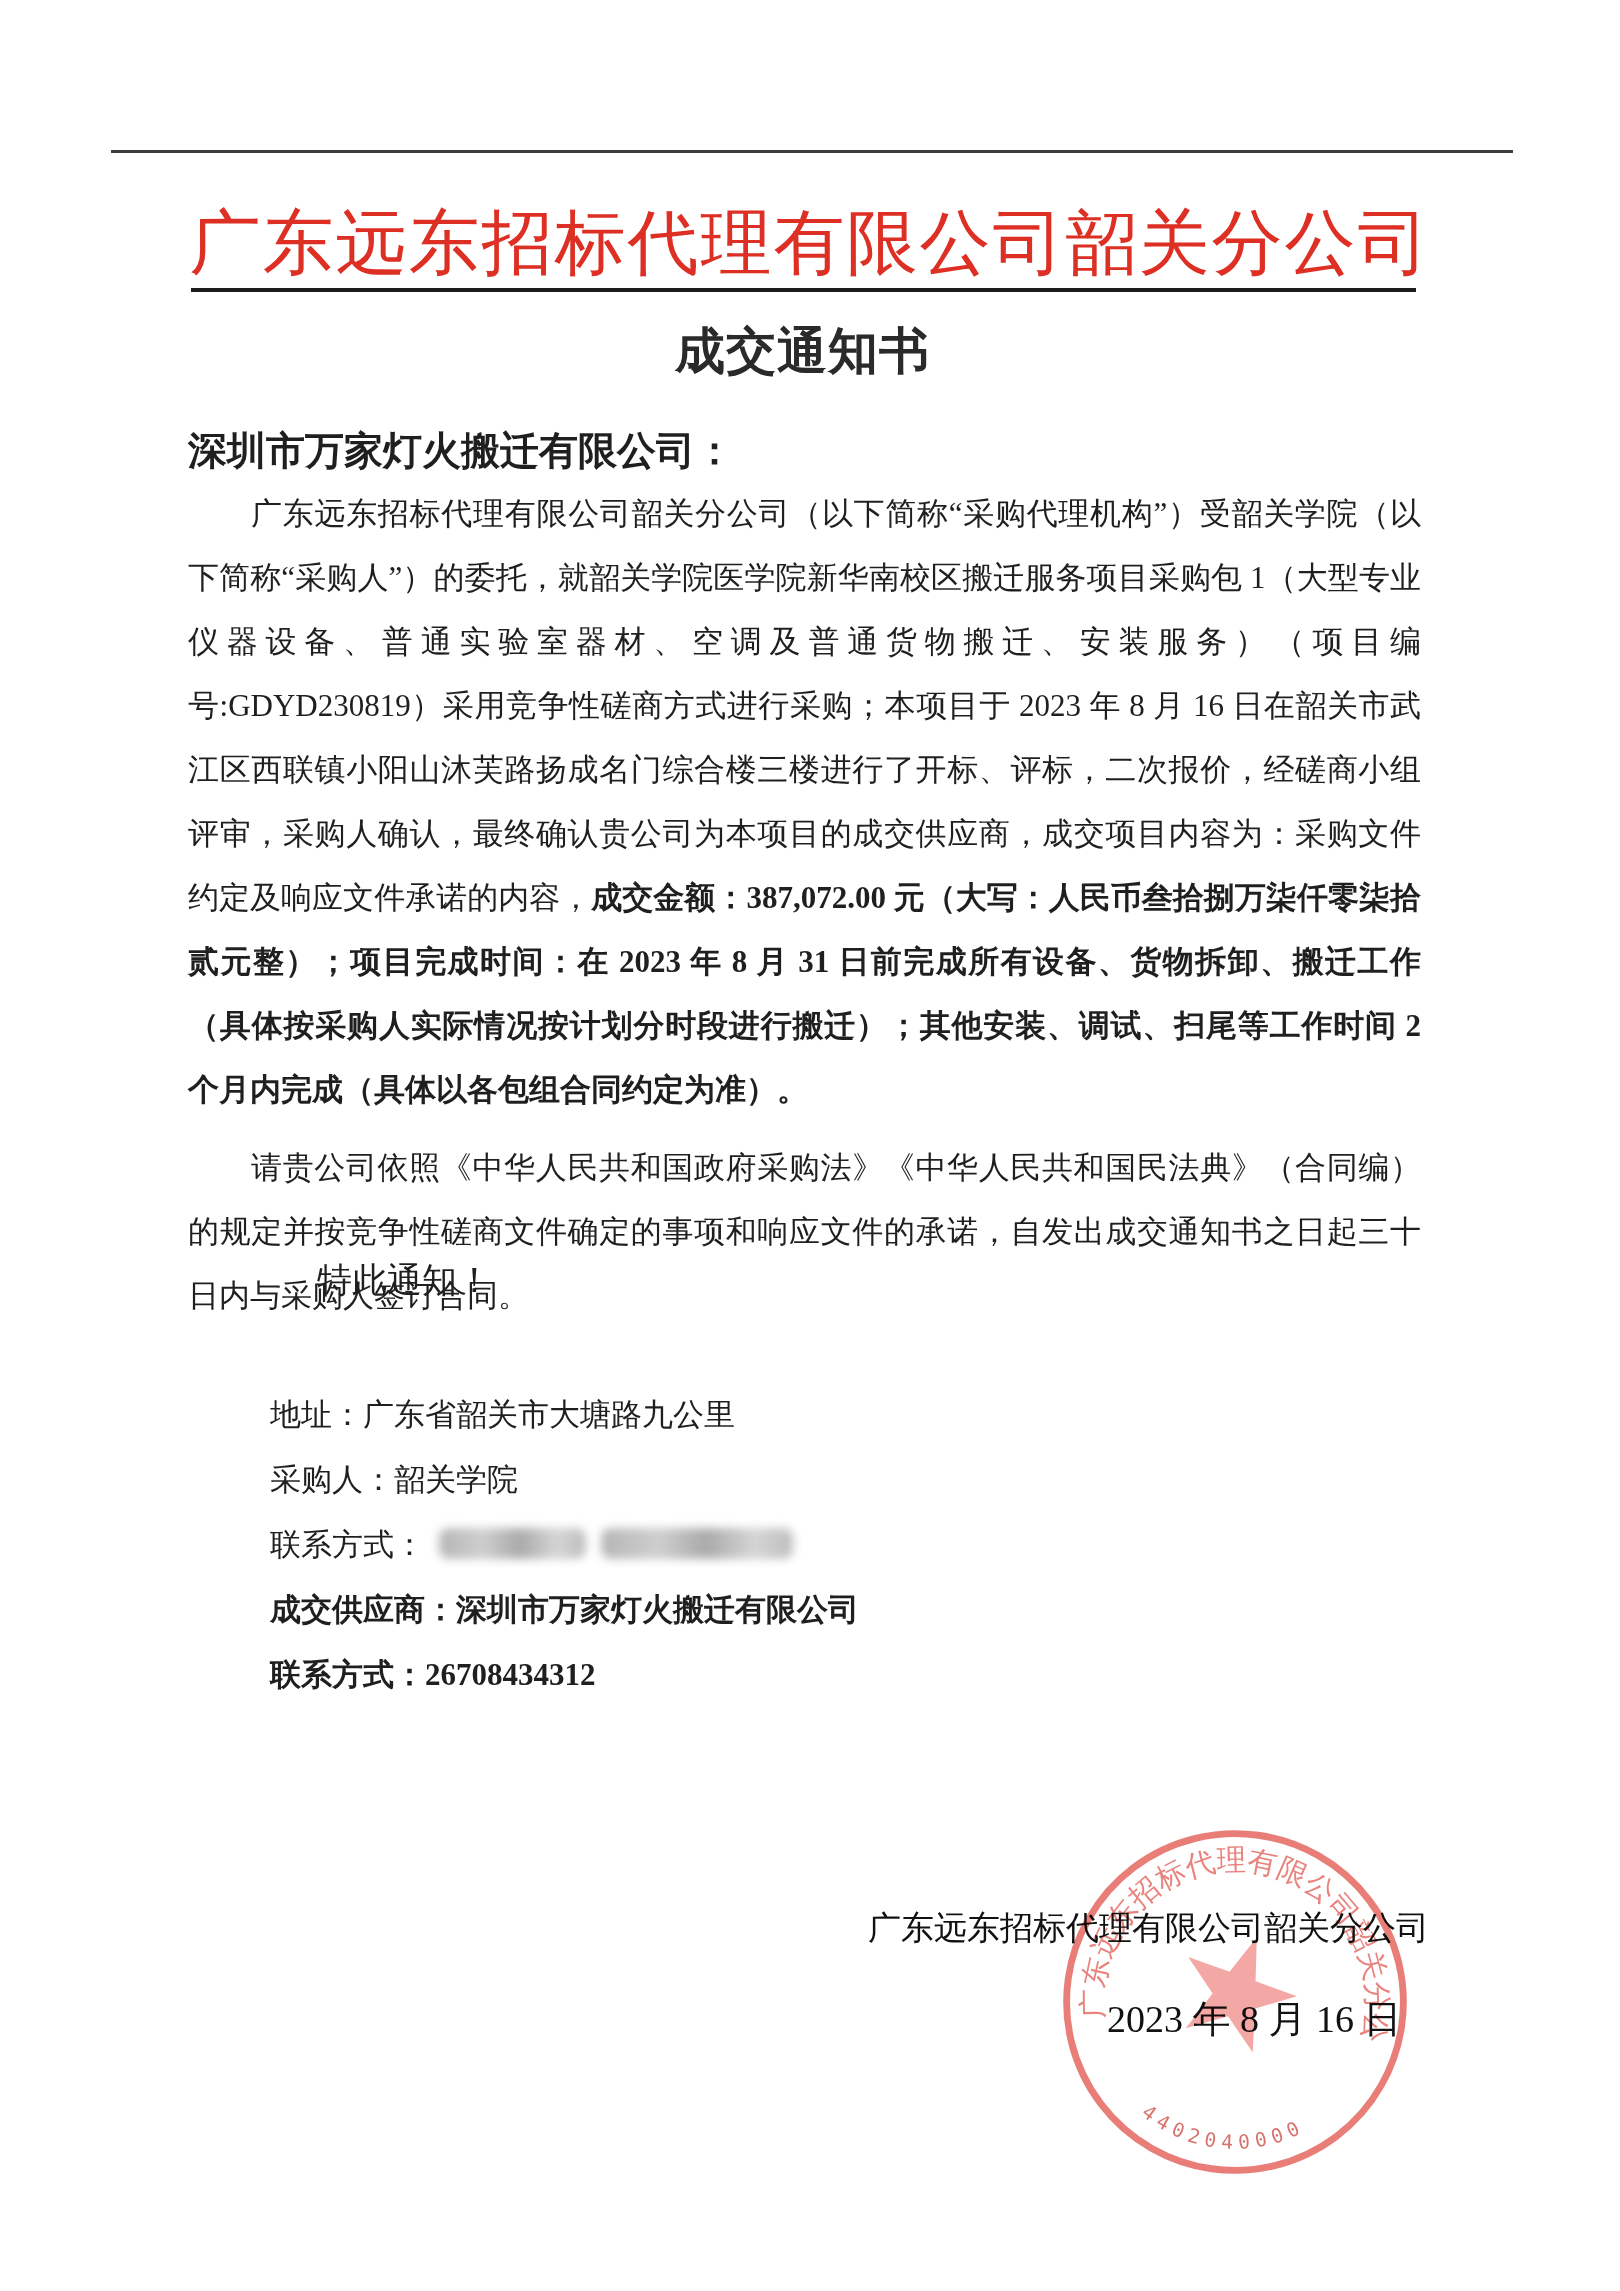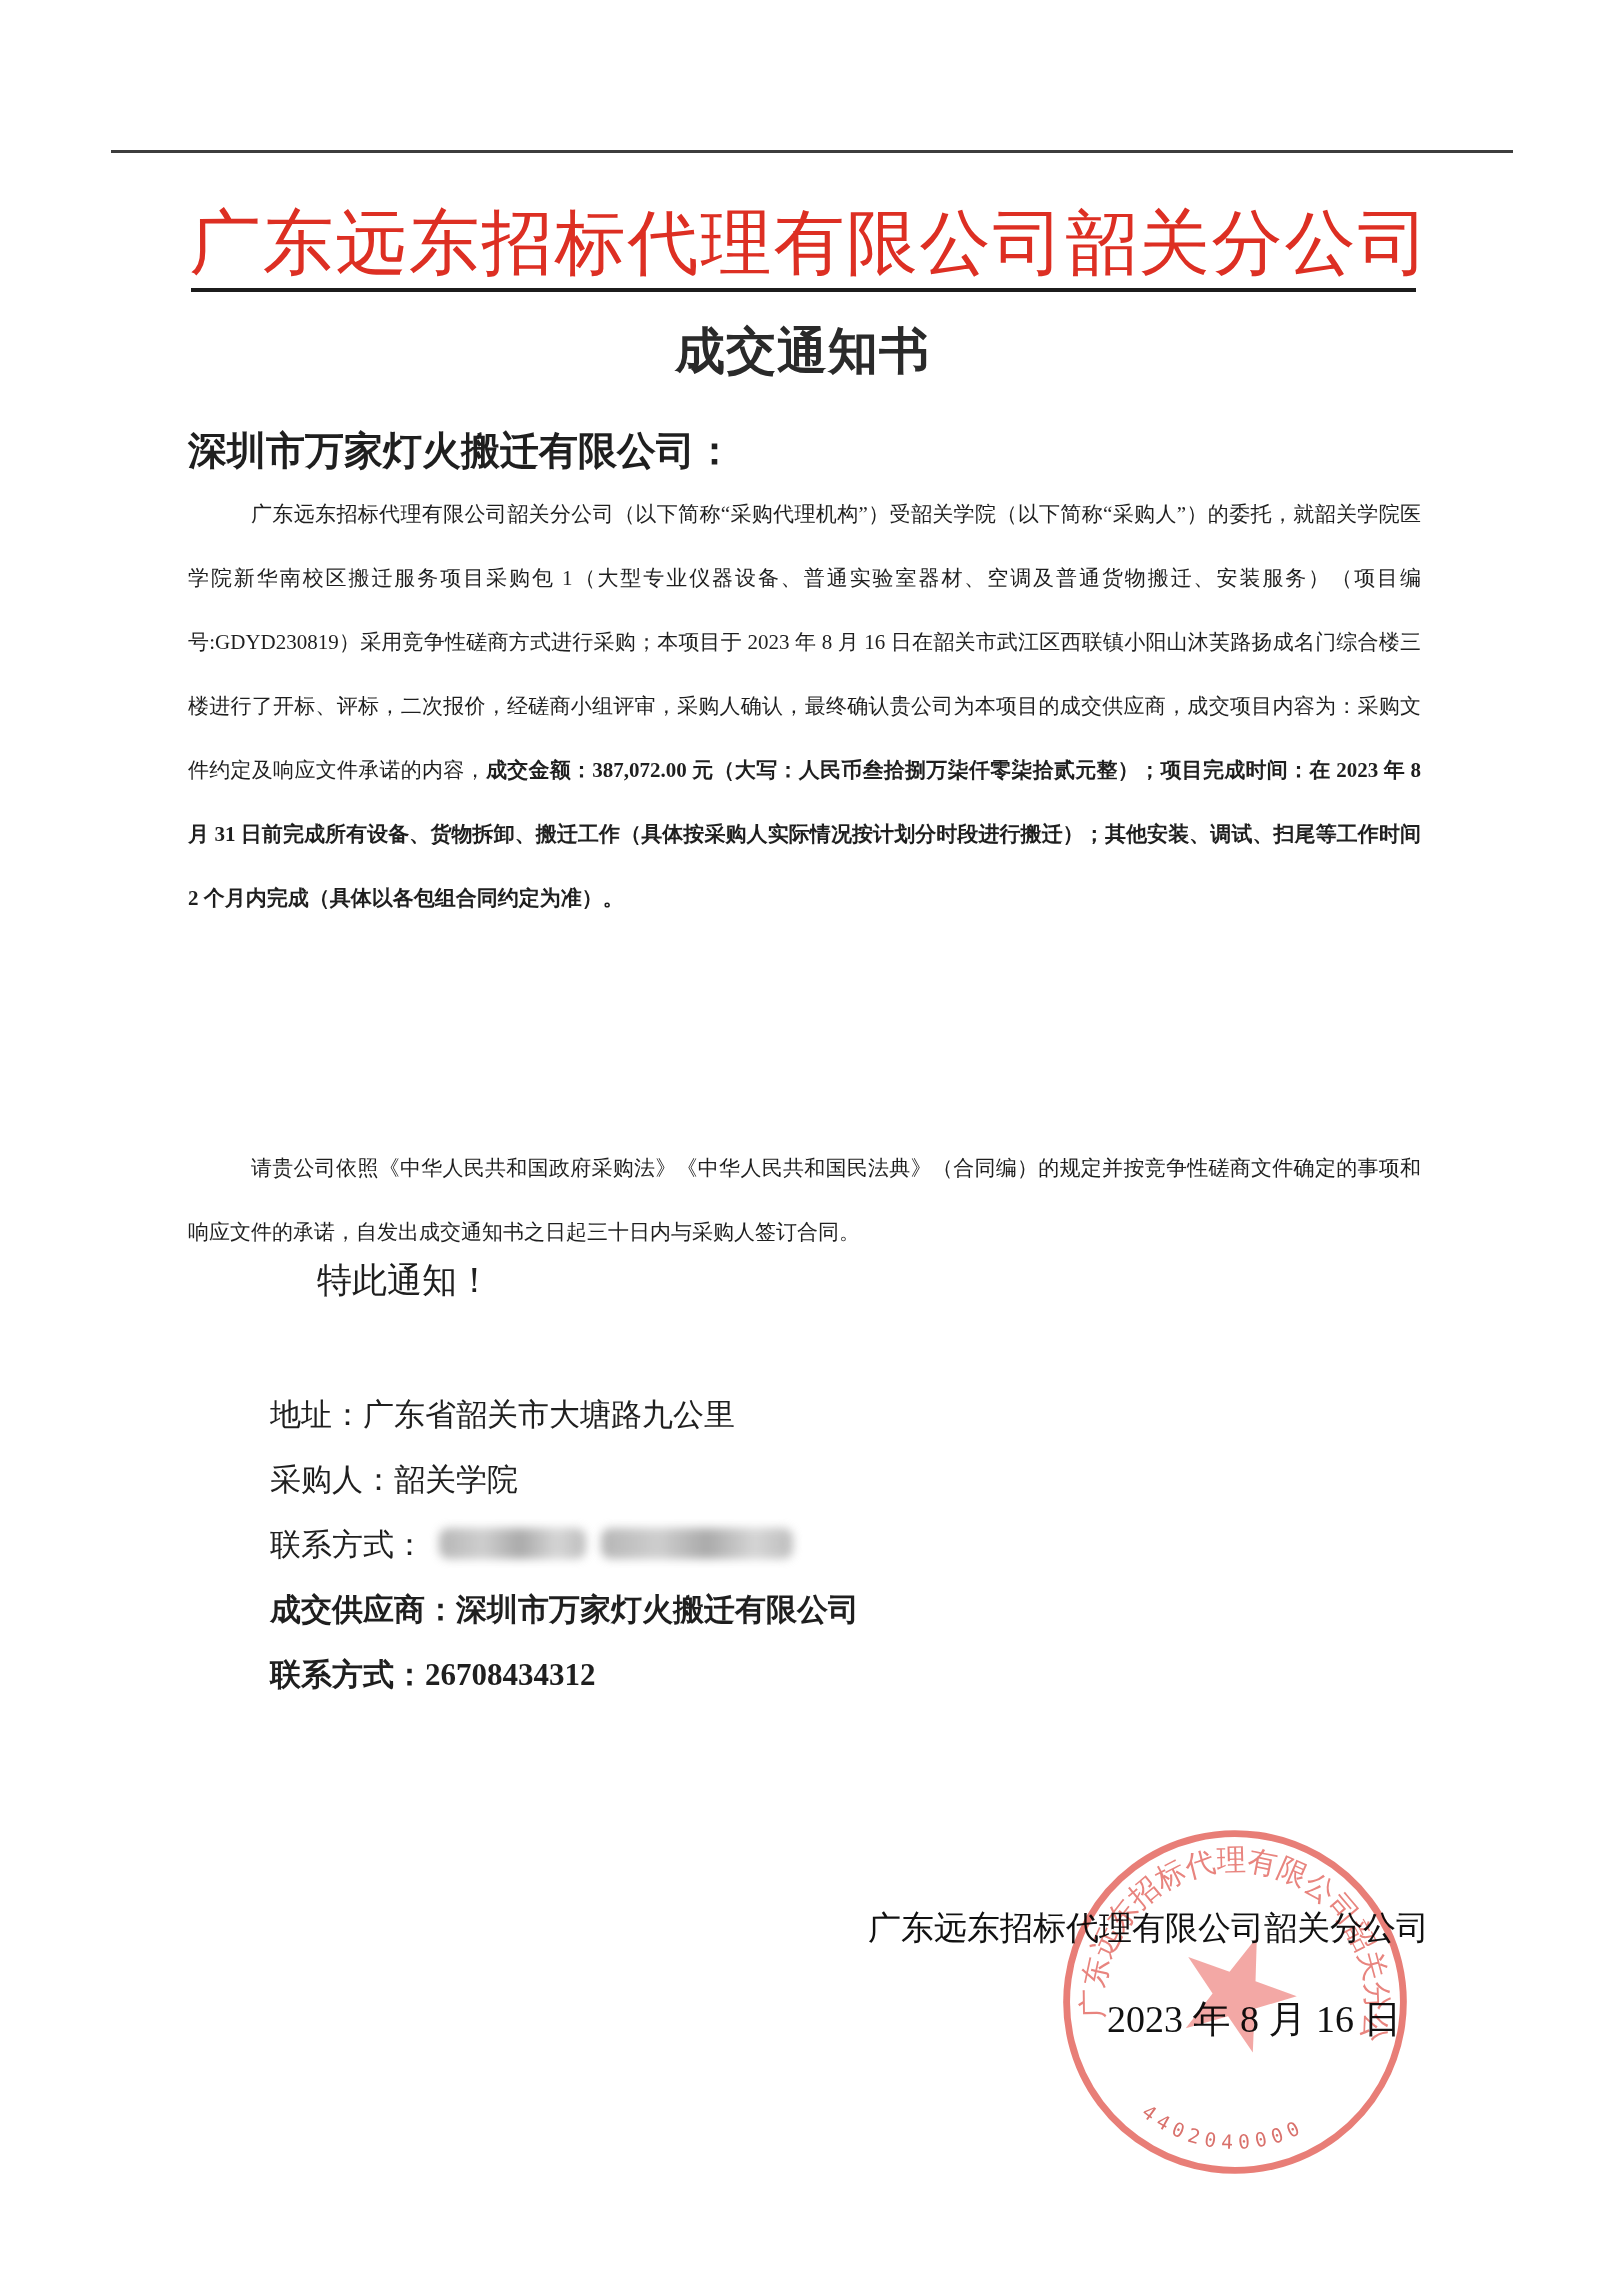--- a/index.html
+++ b/index.html
@@ -8,21 +8,21 @@
     font-family:"Liberation Serif","DejaVu Serif",serif;color:#1f1f1f;
     overflow:hidden;
   }
   .abs{position:absolute;}
   #top-rule{left:111px;top:150px;width:1402px;height:2.9px;background:#3d3d3d;}
   #letterhead{left:0;right:0;top:201px;text-align:center;font-size:71px;line-height:84px;
     color:#dd2f23;letter-spacing:2px;font-weight:400;white-space:nowrap;}
   #title-rule{left:191px;top:288px;width:1225px;height:3.9px;background:#1c1c1c;}
   #doc-title{left:0;right:15px;top:312px;text-align:center;font-size:50px;line-height:78px;
     font-weight:700;color:#2a2a2a;letter-spacing:1px;}
-  .bodytext{font-size:21px;line-height:64px;color:#1f1f1f;text-align:justify;}
+  .bodytext{font-size:31px;line-height:64px;color:#1f1f1f;text-align:justify;}
   #addressee{left:188px;top:419px;width:1245px;font-size:39px;line-height:64px;font-weight:700;}
   #para1{left:188px;top:482px;width:1233px;text-indent:63px;}
   #para2{left:188px;top:1136px;width:1233px;text-indent:63px;}
   #notice{left:188px;top:1249px;width:1176px;padding-left:129px;font-size:35px;line-height:64px;}
   #contacts{left:188px;top:1382px;width:1264px;}
   .c-row{padding-left:82px;font-size:31px;line-height:65px;white-space:nowrap;}
   .c-row.bold{font-weight:700;}
   .redact-blob{display:inline-block;vertical-align:middle;height:31px;border-radius:9.8px;
     background:linear-gradient(90deg,#8f8f8f,#b5b5b5 30%,#7d7d7d 55%,#c0c0c0 80%,#9a9a9a);
     filter:blur(4.9px);opacity:.65;margin-top:-7.8px;}

